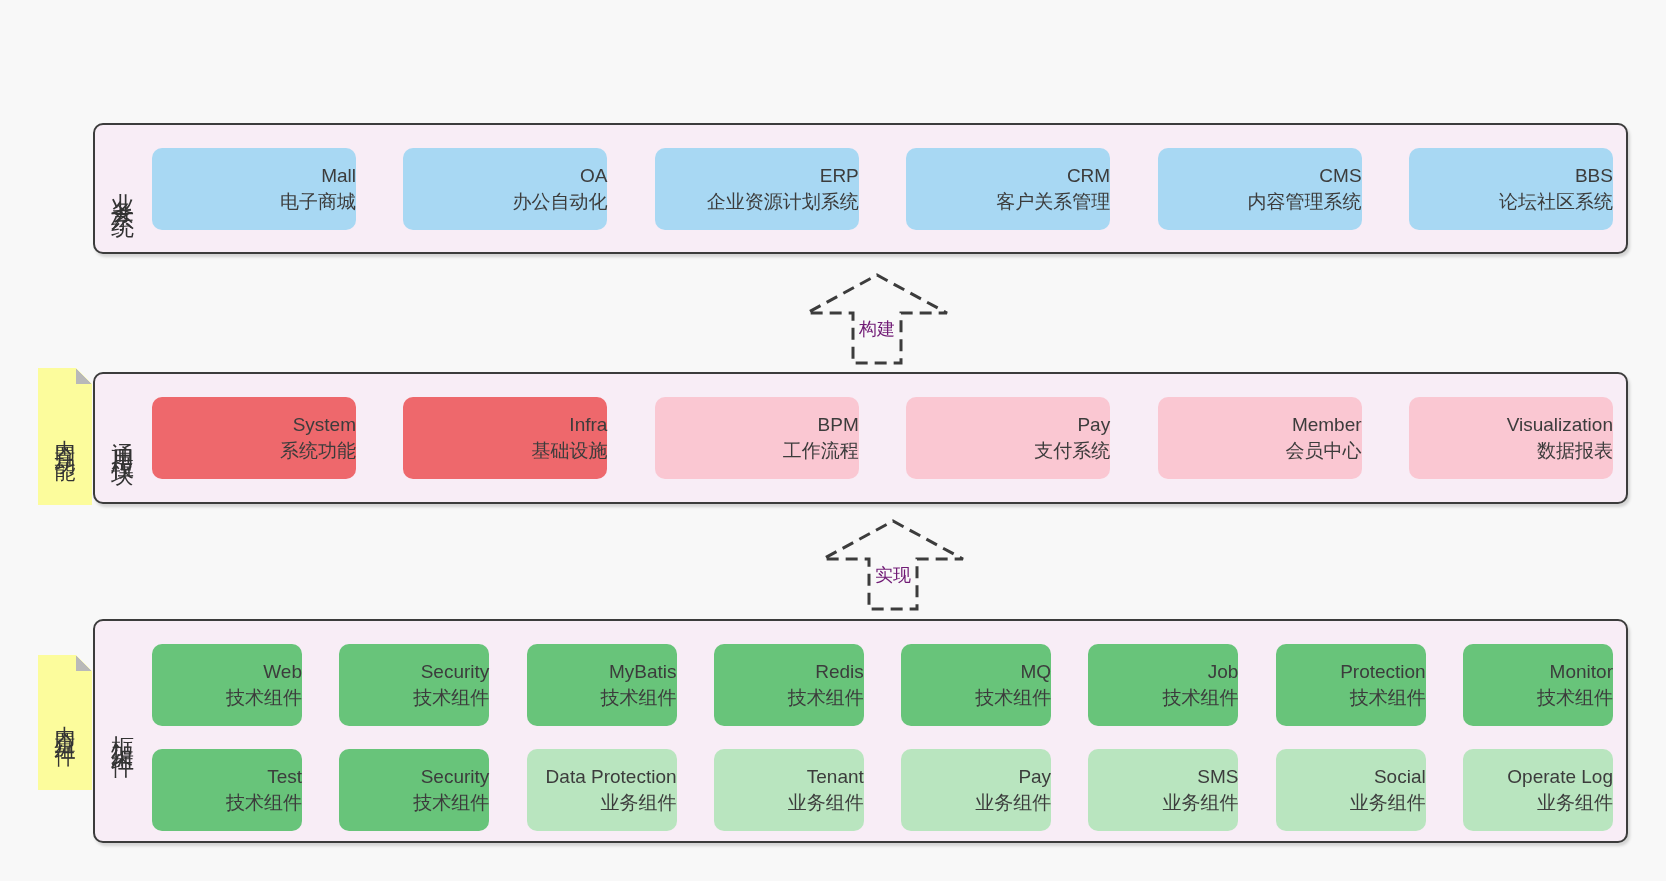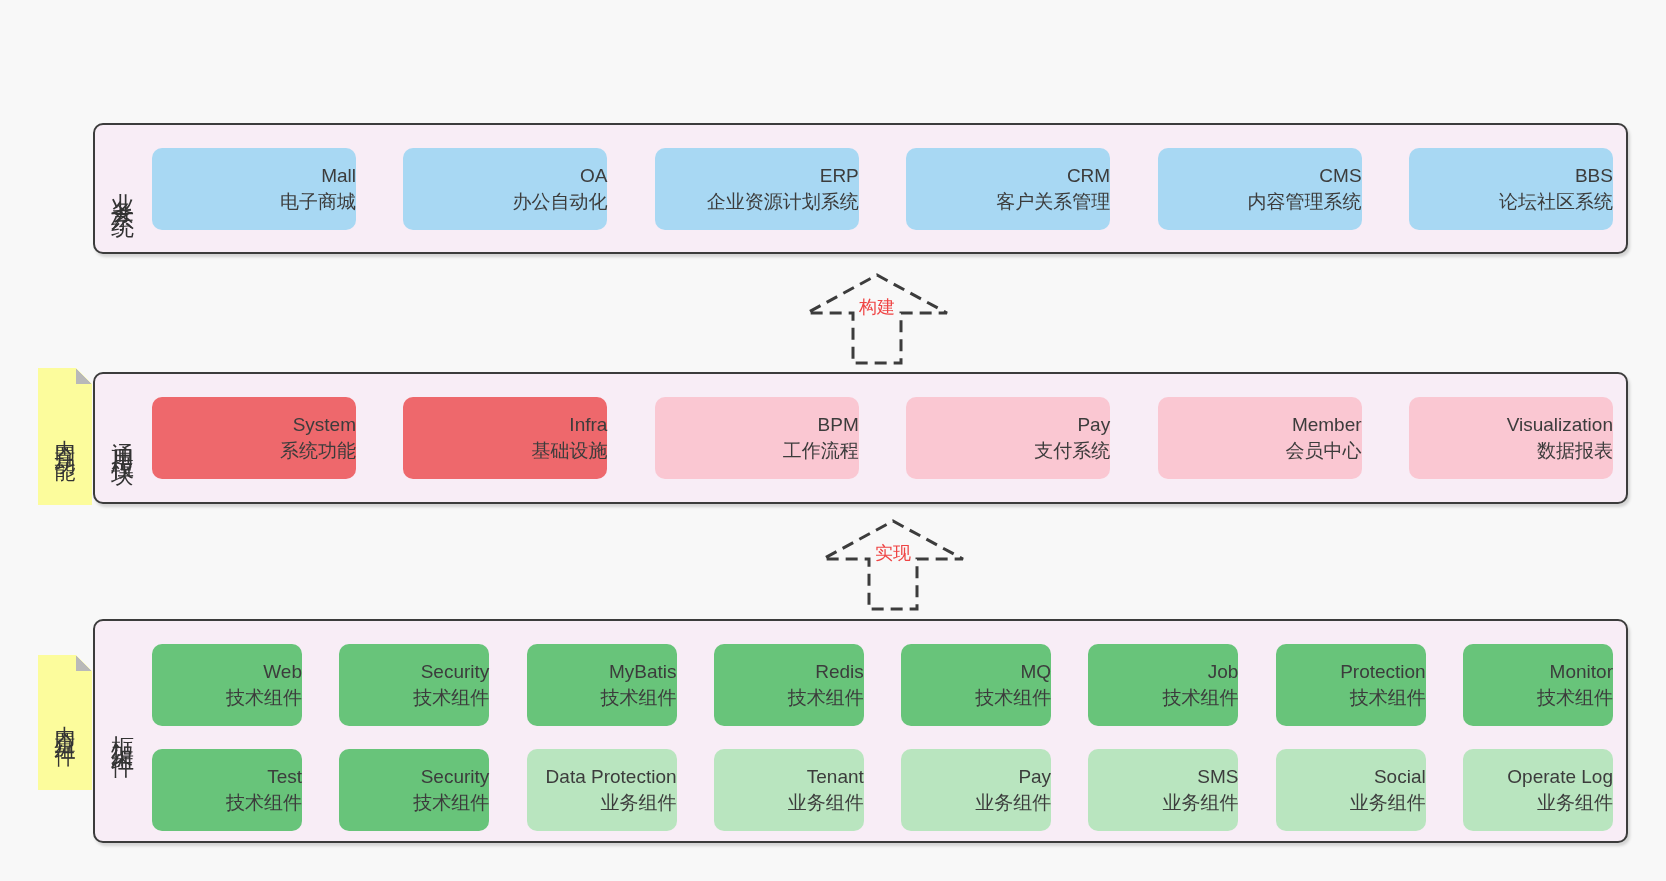--- a/index.html
+++ b/index.html
@@ -67,23 +67,23 @@
   #note-framework{top:655px;height:135px;}
   .arrow{position:absolute;width:144px;height:92px;z-index:1;}
   #arrow-build{left:805px;top:273px;}
   #arrow-implement{left:821px;top:519px;}
   .arrow svg{display:block;width:100%;height:100%;}
   .arrow polygon{
     fill:none;stroke:#3c3c3c;stroke-width:3;
     stroke-dasharray:12 7;
   }
   .arrow-label{
-    position:absolute;left:50%;top:21px;transform:translateX(-50%);
+    position:absolute;left:50%;top:43px;transform:translateX(-50%);
     background:#f8f8f8;padding:1px 3px;
-    font-size:18px;color:#ef4444;white-space:nowrap;text-align:right;
+    font-size:18px;color:#701a75;white-space:nowrap;text-align:right;
   }
 </style>
 </head>
 <body>
 
 <div class="section" id="sec-business">
   <div class="side-label">业务系统</div>
   <div class="items-row">
     <div class="box blue">
       <div>Mall</div>

